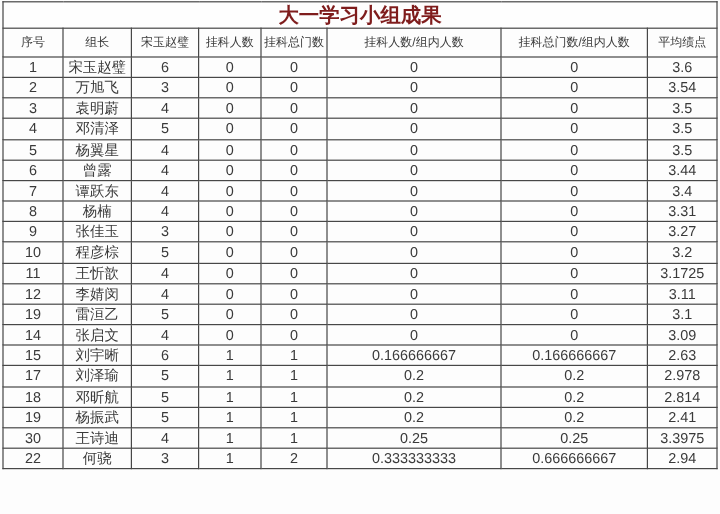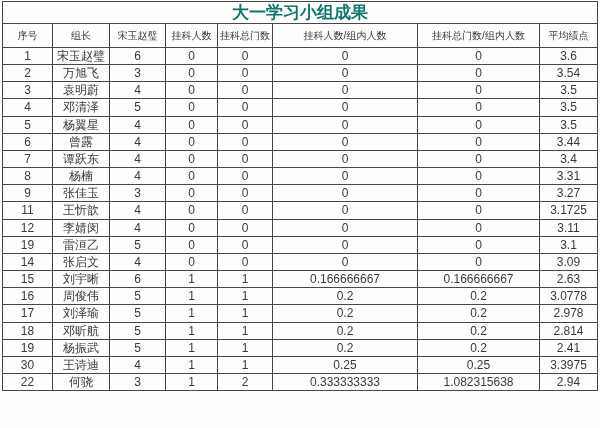--- a/index.html
+++ b/index.html
@@ -30,21 +30,21 @@
     white-space: nowrap;
     overflow: hidden;
     color: #3a3a3a;
     font-weight: normal;
   }
   tr.title-row th {
     height: 21px;
     font-size: 17px;
     line-height: 21px;
     font-weight: bold;
-    color: #0f766e;
+    color: #7f1d1d;
     background: #fefefe;
   }
   tr.header-row th {
     height: 23px;
     font-size: 10px;
     line-height: 23px;
     margin-left: 41px;
   }
   tbody td {
     height: 16.15px;
@@ -167,20 +167,30 @@
     <td>9</td>
     <td>张佳玉</td>
     <td>3</td>
     <td>0</td>
     <td>0</td>
     <td>0</td>
     <td>0</td>
     <td>3.27</td>
   </tr>
         <tr>
+    <td>10</td>
+    <td>程彦棕</td>
+    <td>5</td>
+    <td>0</td>
+    <td>0</td>
+    <td>0</td>
+    <td>0</td>
+    <td>3.2</td>
+  </tr>
+        <tr>
     <td>11</td>
     <td>王忻歆</td>
     <td>4</td>
     <td>0</td>
     <td>0</td>
     <td>0</td>
     <td>0</td>
     <td>3.1725</td>
   </tr>
         <tr>
@@ -217,30 +227,20 @@
     <td>15</td>
     <td>刘宇晰</td>
     <td>6</td>
     <td>1</td>
     <td>1</td>
     <td>0.166666667</td>
     <td>0.166666667</td>
     <td>2.63</td>
   </tr>
         <tr>
-    <td>16</td>
-    <td>周俊伟</td>
-    <td>5</td>
-    <td>1</td>
-    <td>1</td>
-    <td>0.2</td>
-    <td>0.2</td>
-    <td>3.0778</td>
-  </tr>
-        <tr>
     <td>17</td>
     <td>刘泽瑜</td>
     <td>5</td>
     <td>1</td>
     <td>1</td>
     <td>0.2</td>
     <td>0.2</td>
     <td>2.978</td>
   </tr>
         <tr>
@@ -273,18 +273,18 @@
     <td>0.25</td>
     <td>3.3975</td>
   </tr>
         <tr>
     <td>22</td>
     <td>何骁</td>
     <td>3</td>
     <td>1</td>
     <td>2</td>
     <td>0.333333333</td>
-    <td>1.082315638</td>
+    <td>0.666666667</td>
     <td>2.94</td>
   </tr>
       </tbody>
   </table>
 </div>
 
 </body></html>

